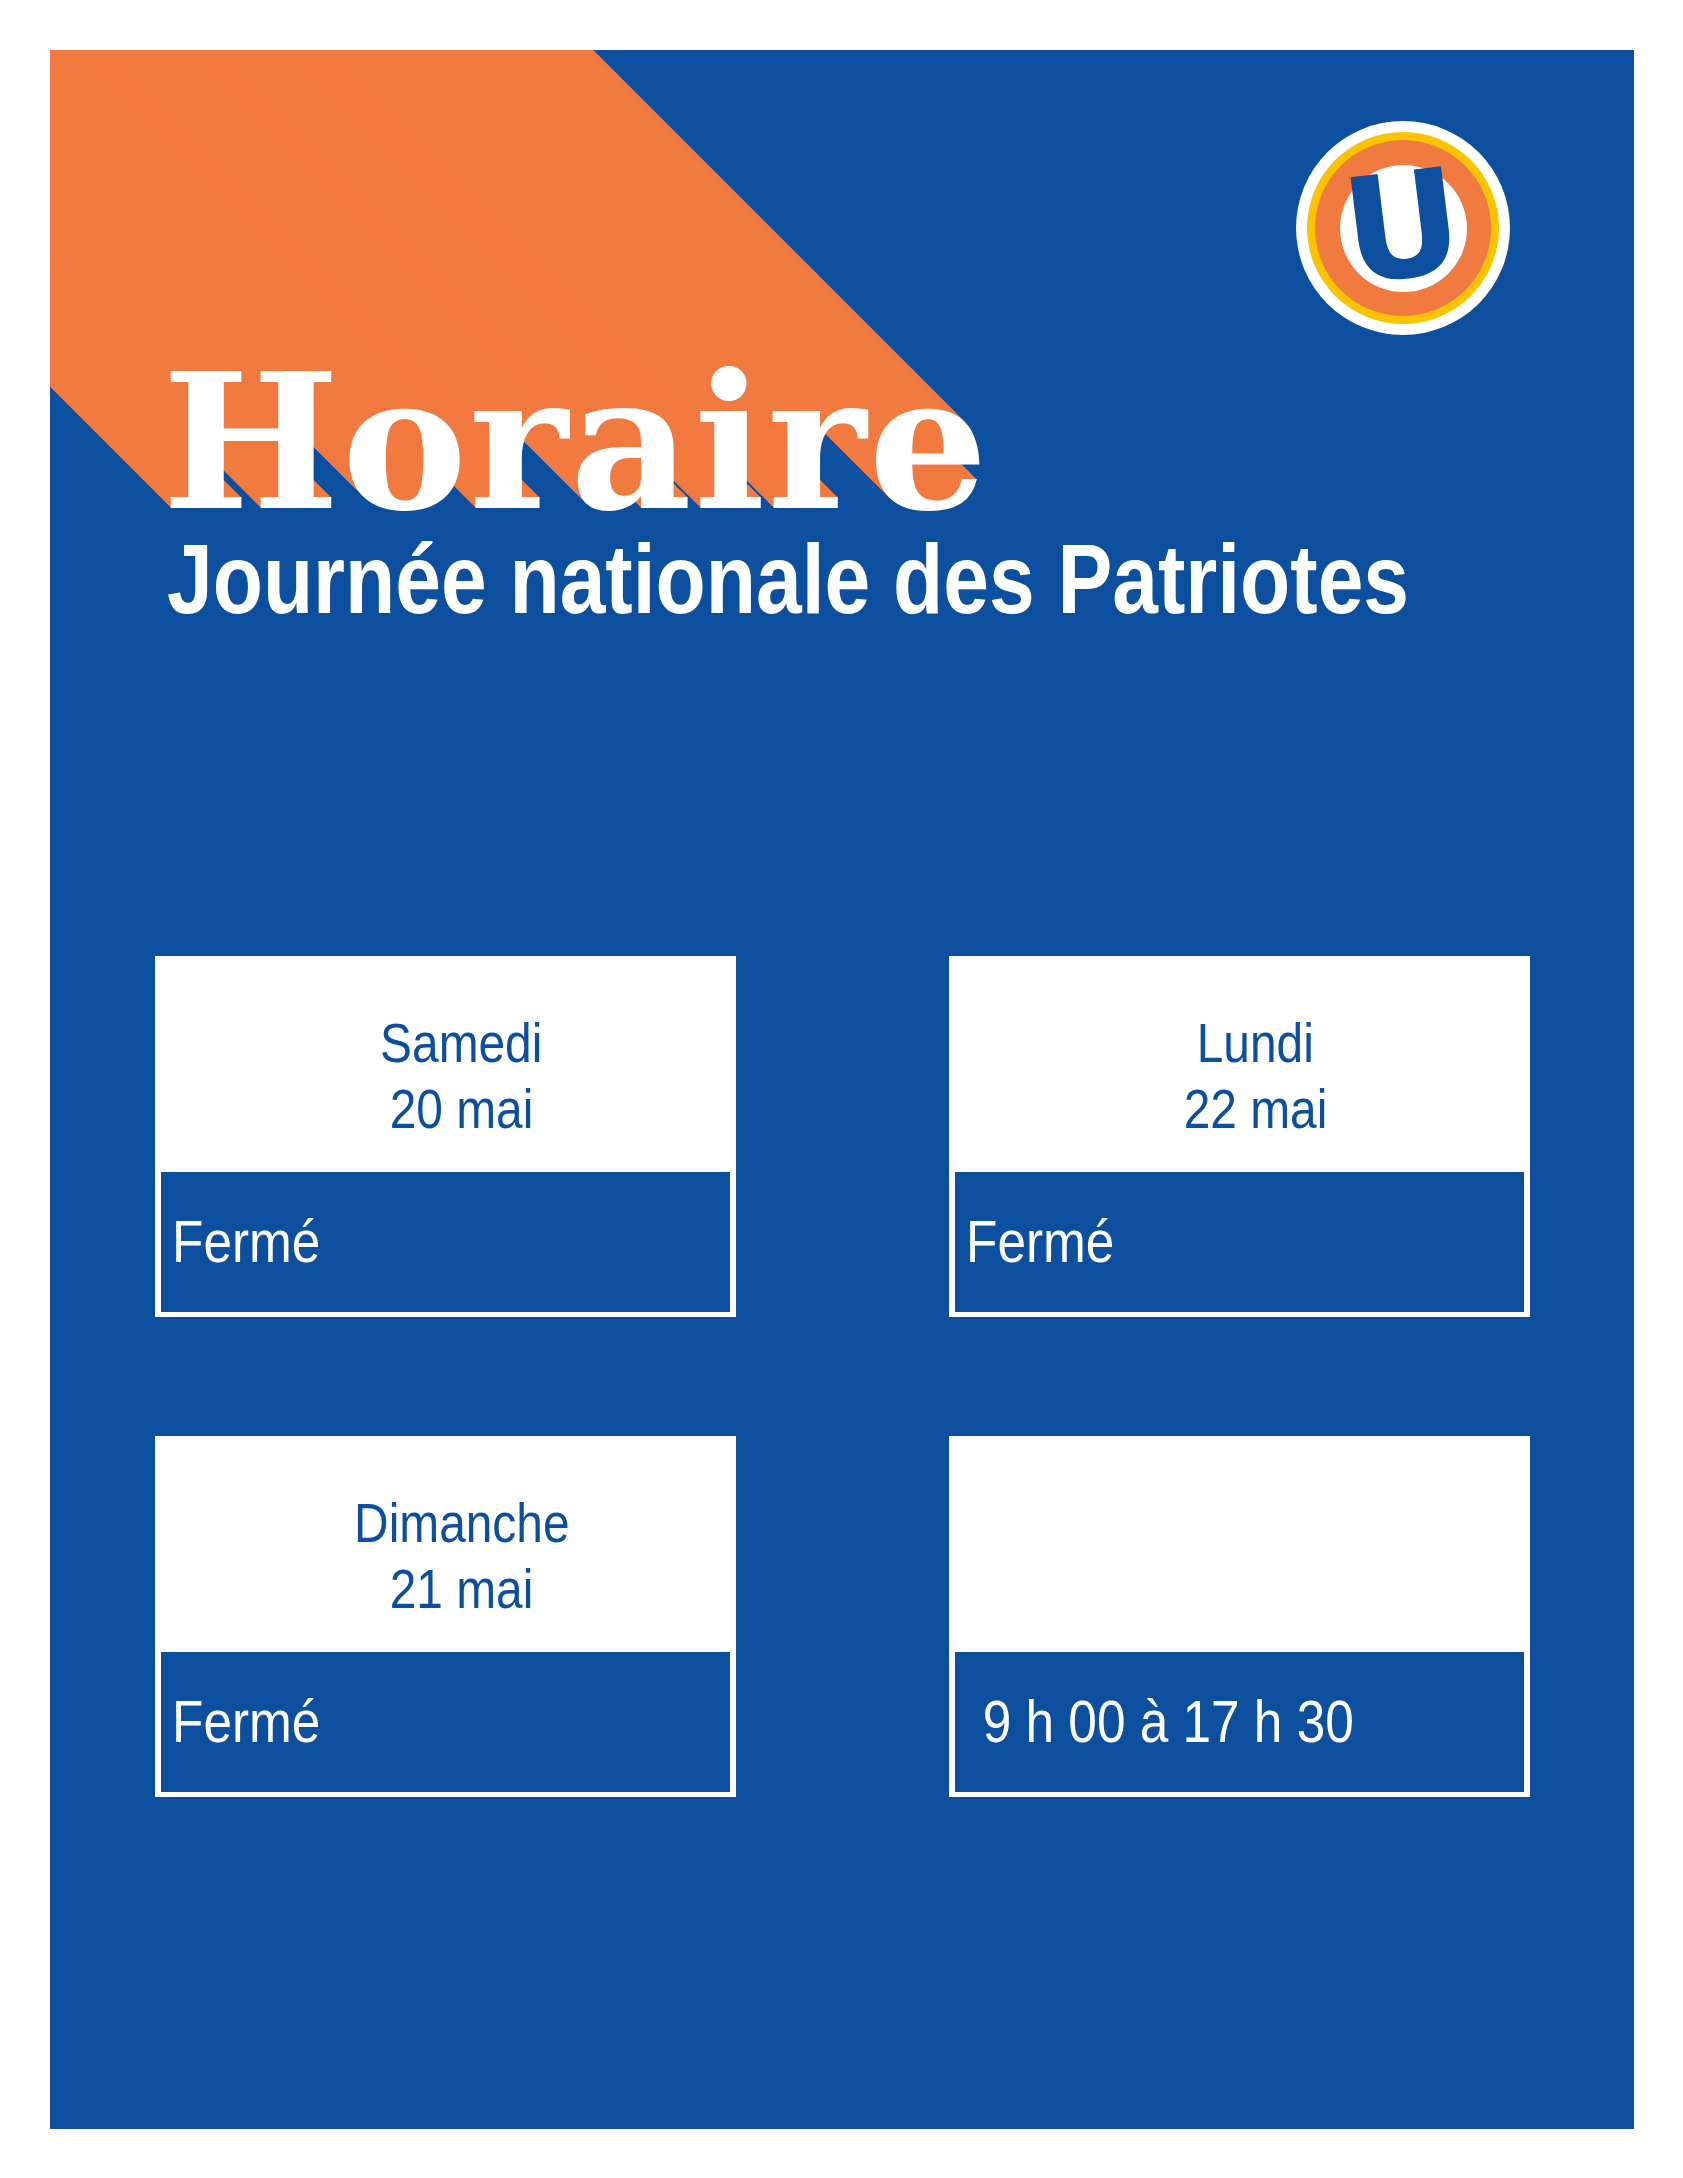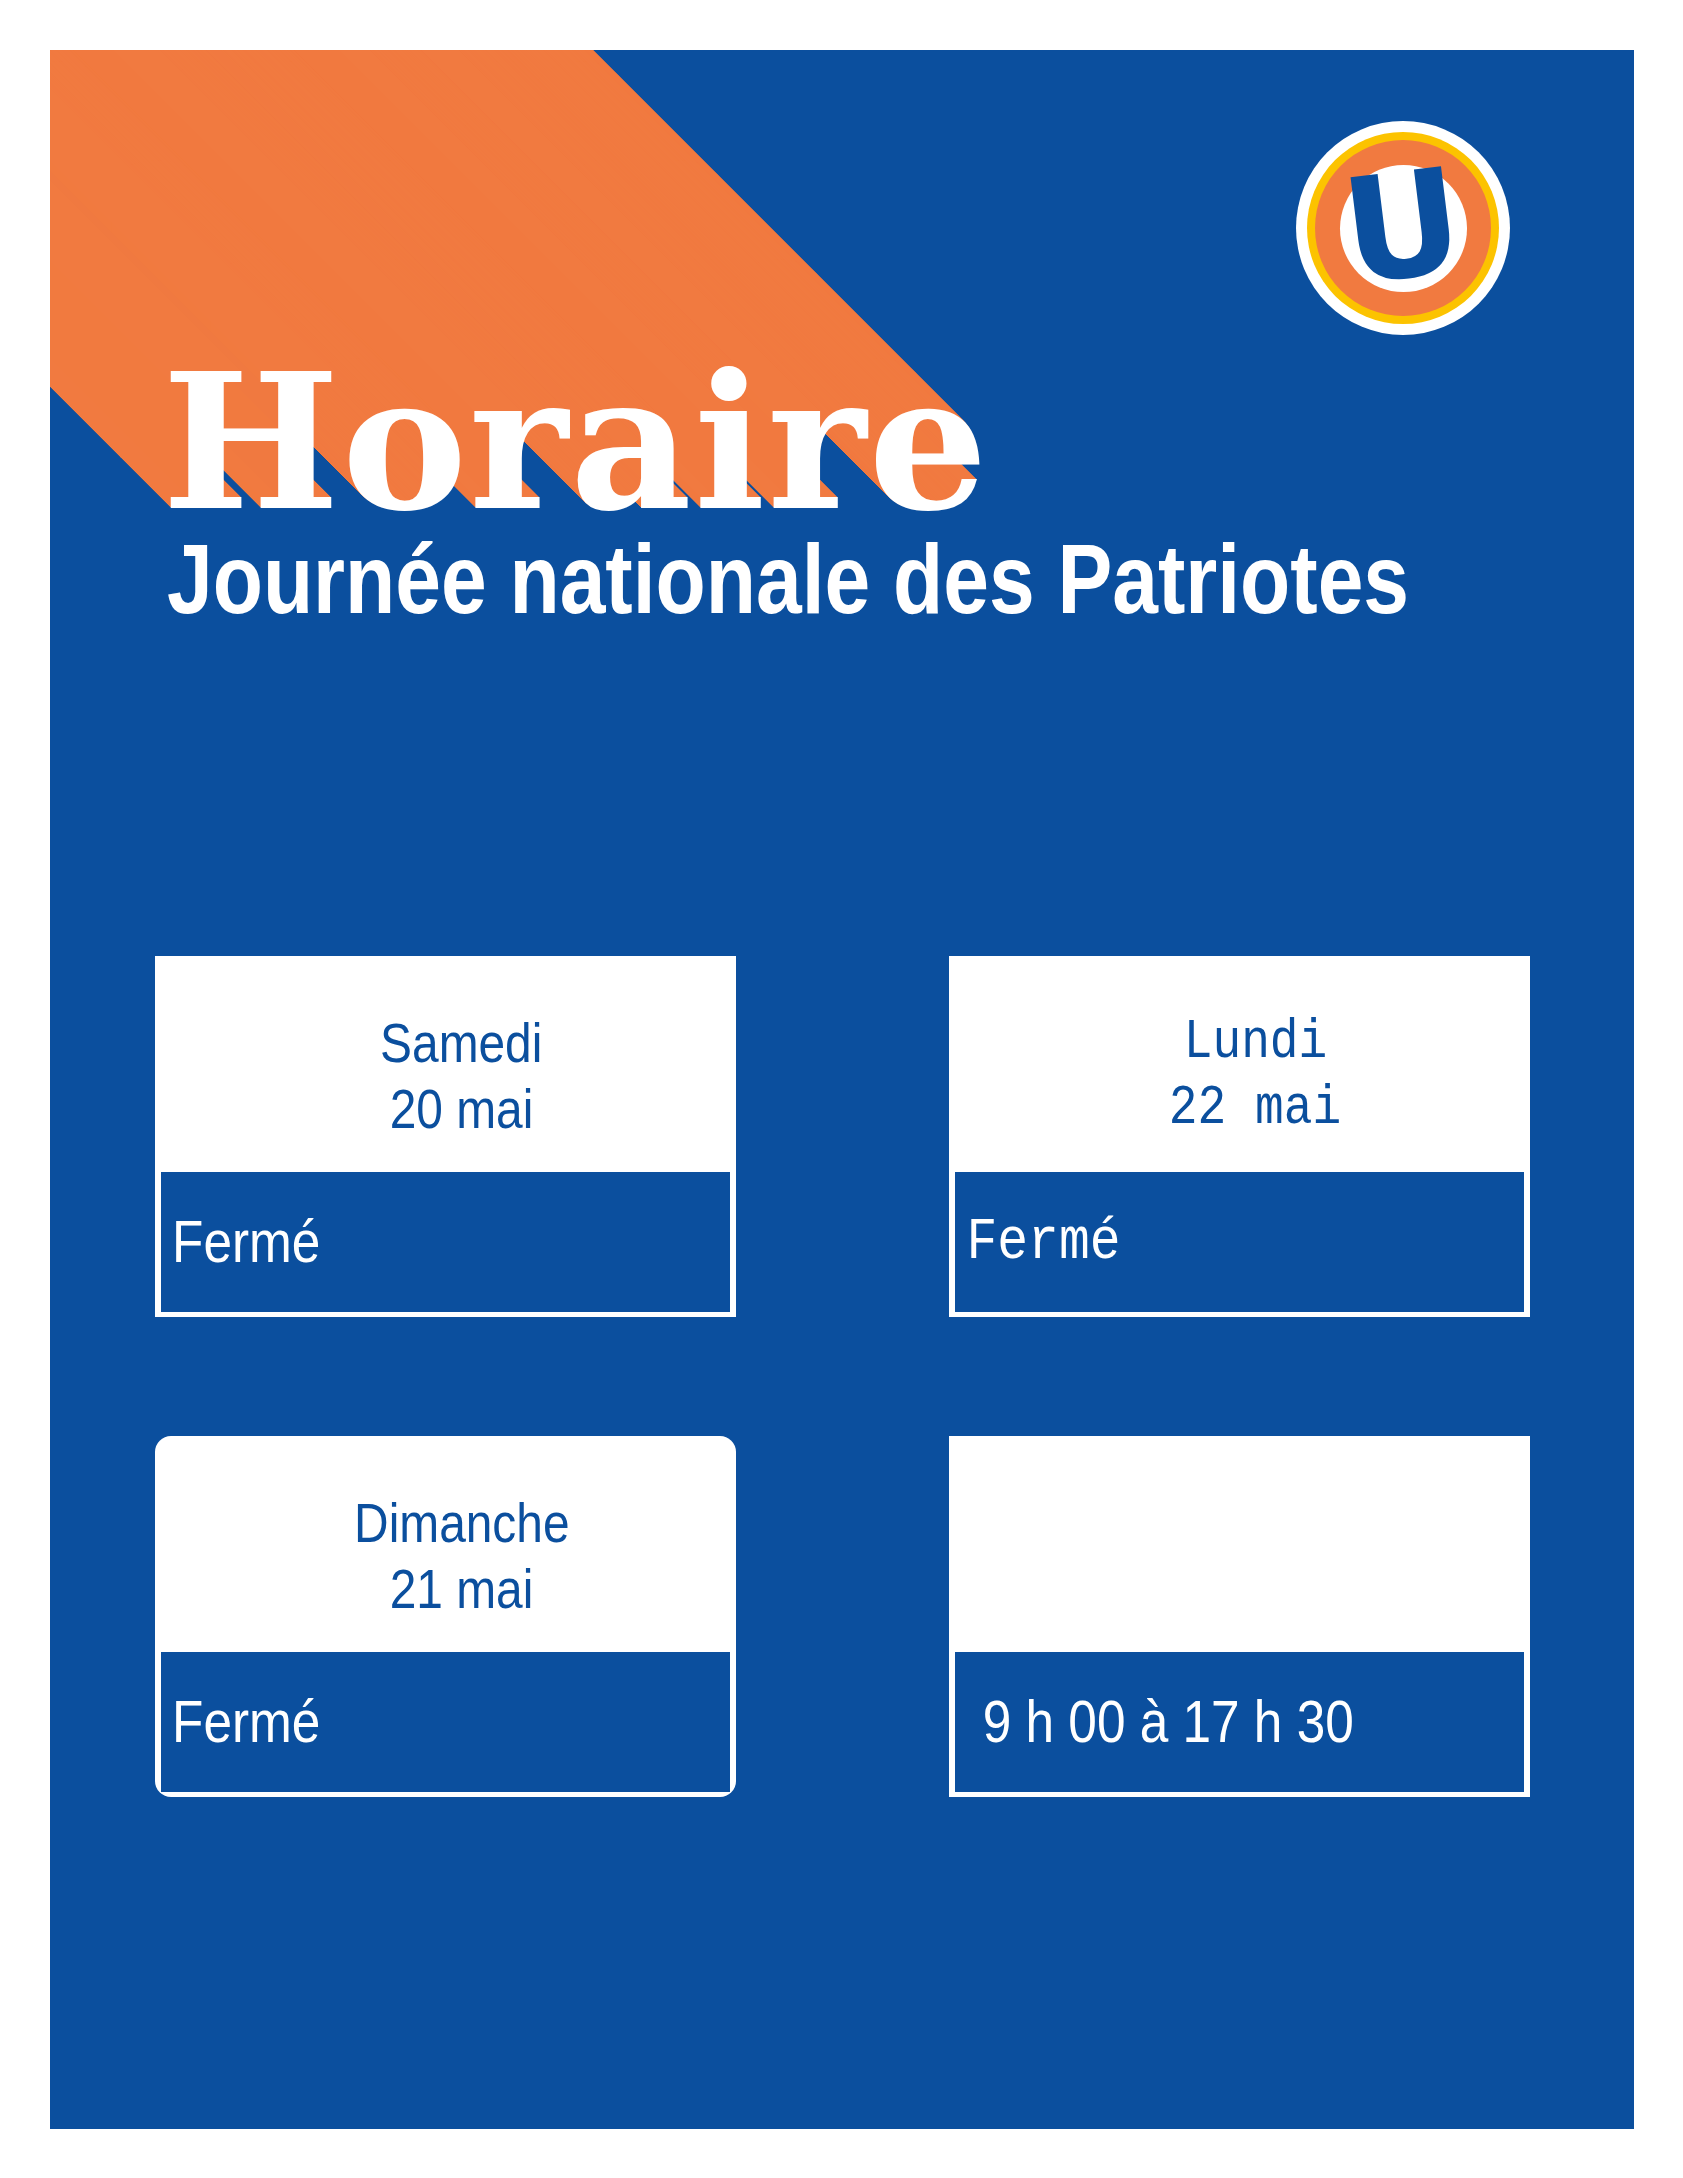--- a/index.html
+++ b/index.html
@@ -72,22 +72,22 @@
     transform:rotate(-7deg) translateY(-2px);
     display:block;
   }
   
   .card{
     position:absolute;
     width:581px;height:361px;
     background:var(--white);
   }
   .card.pos-0{left:105px;top:906px;}
-  .card.pos-1{left:899px;top:906px;font-family:Liberation Mono, monospace;}
-  .card.pos-2{left:105px;top:1386px;border-radius:16px;}
+  .card.pos-1{left:899px;top:906px;}
+  .card.pos-2{left:105px;top:1386px;}
   .card.pos-3{left:899px;top:1386px;}
   .card-top{
     position:absolute;left:0;top:0;right:0;height:240px;
     display:flex;flex-direction:column;
     align-items:center;justify-content:center;
     color:var(--blue);
     padding-left:32px;
   }
   .card-top .day,
   .card-top .date{

